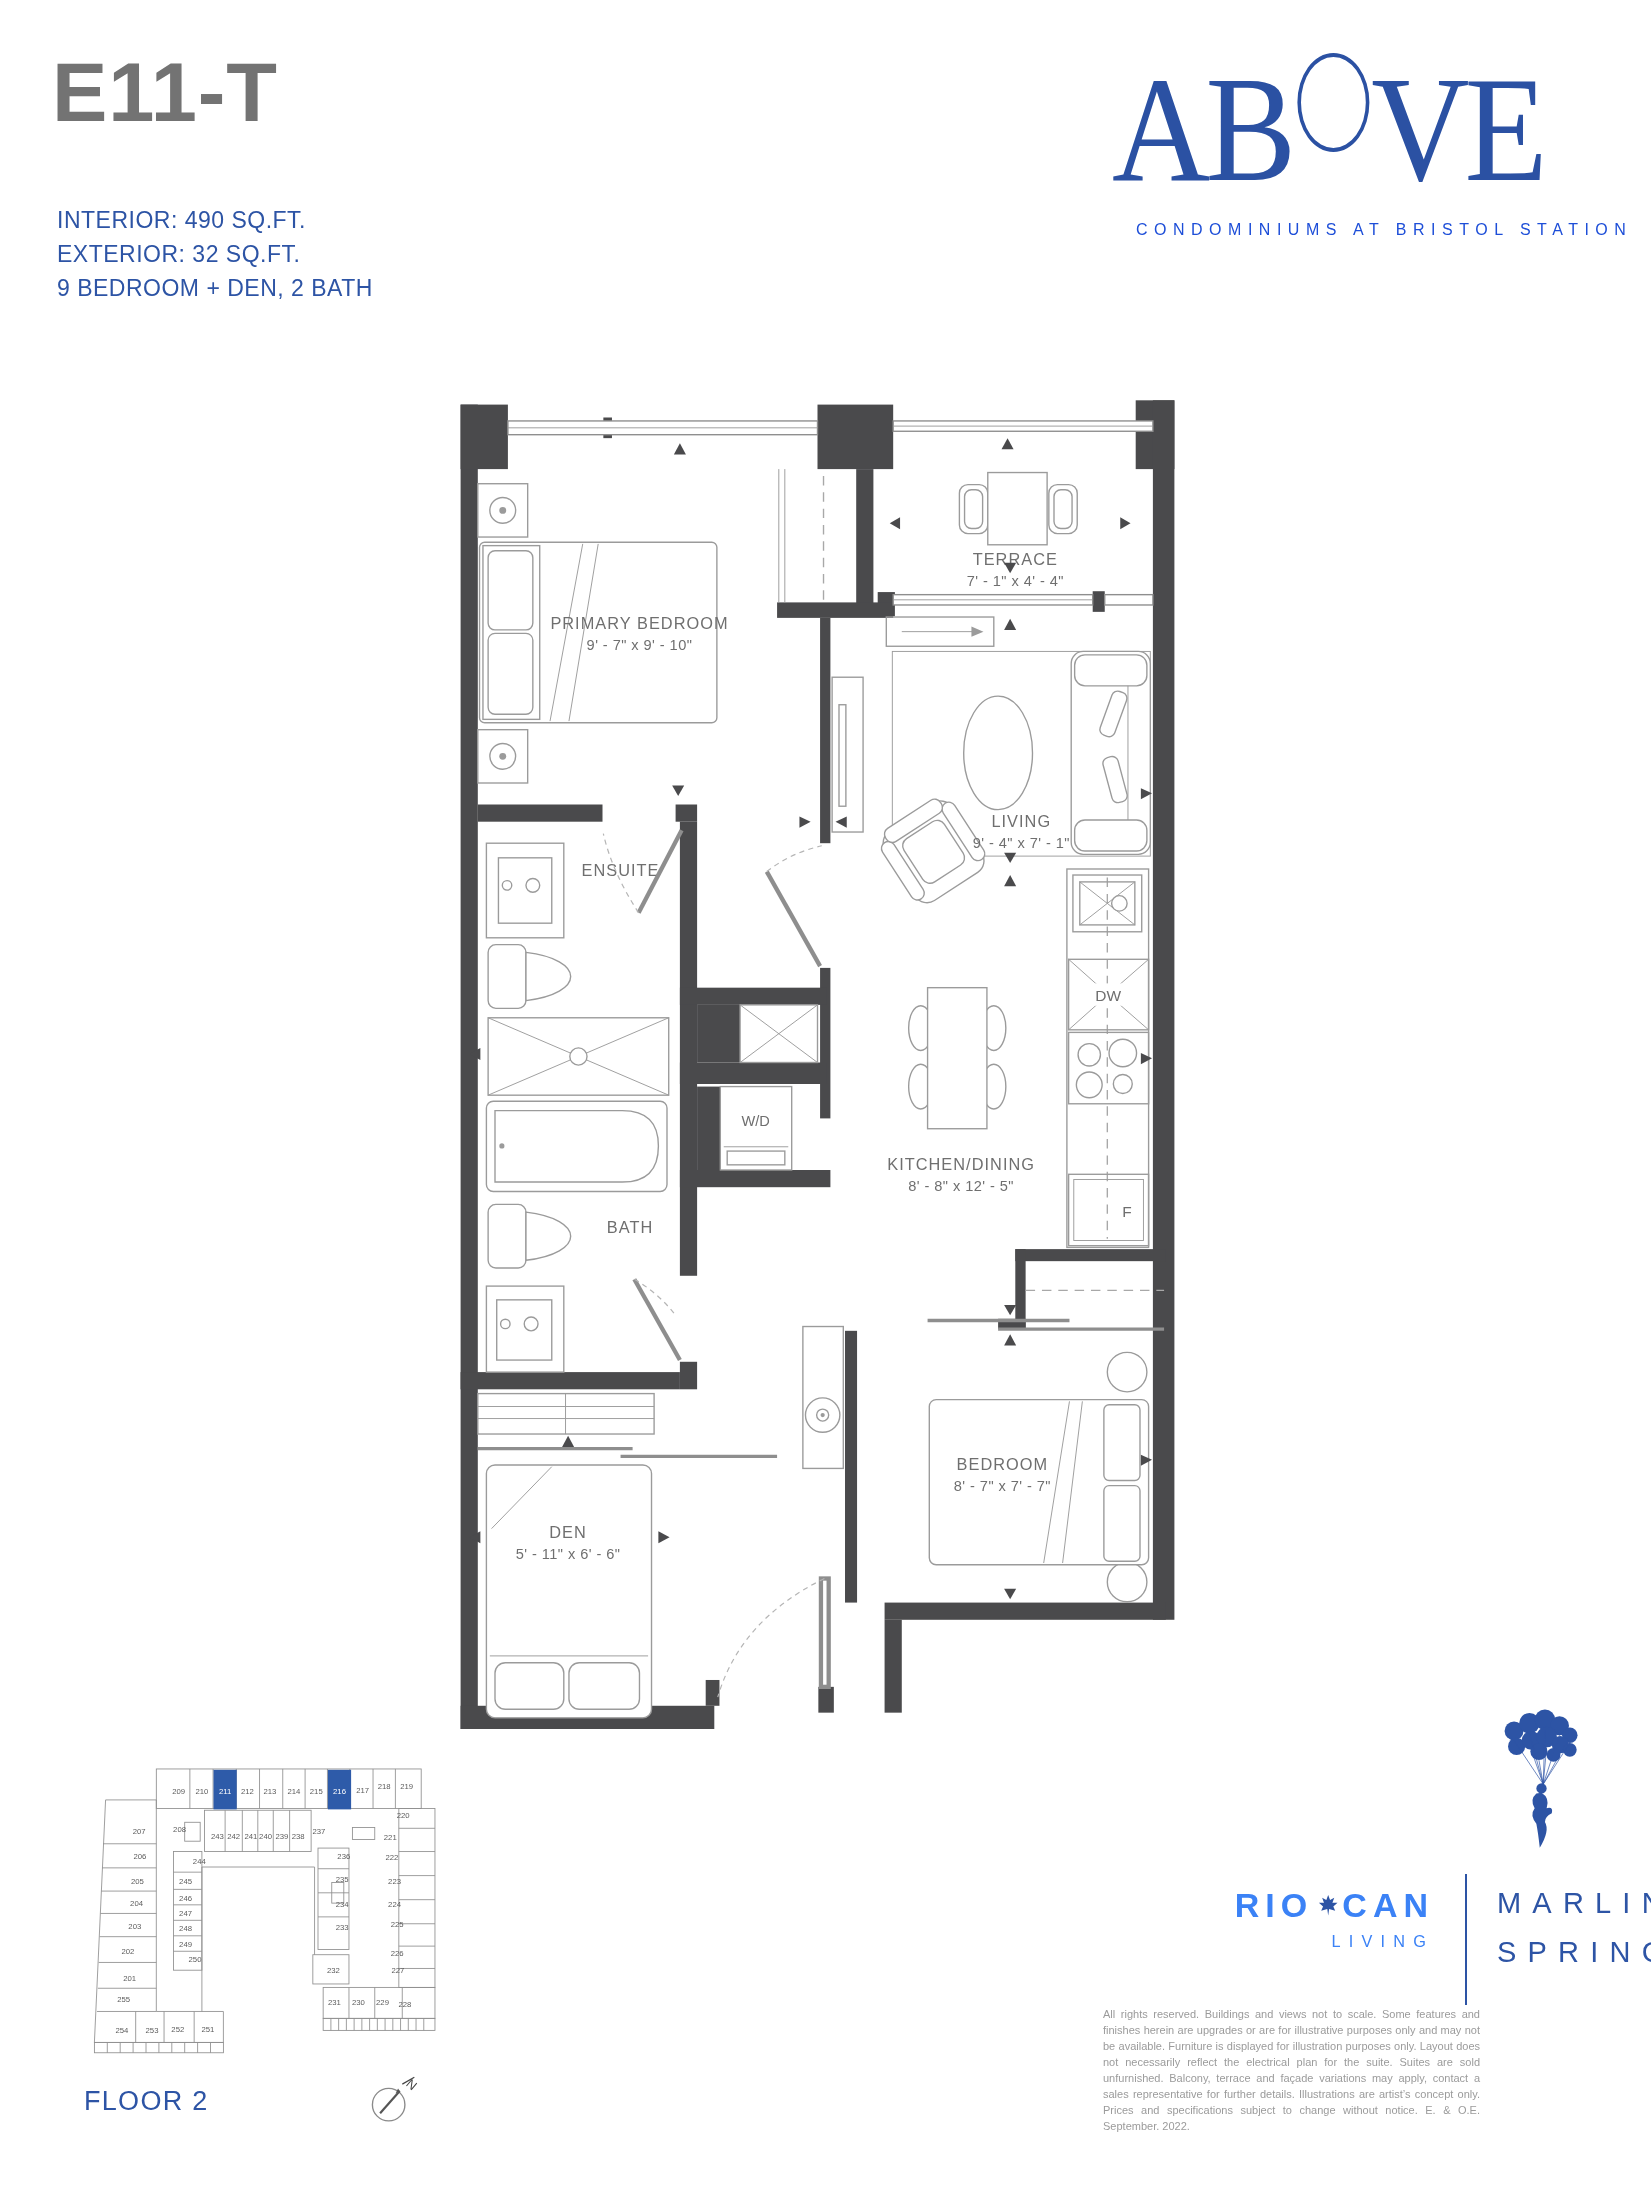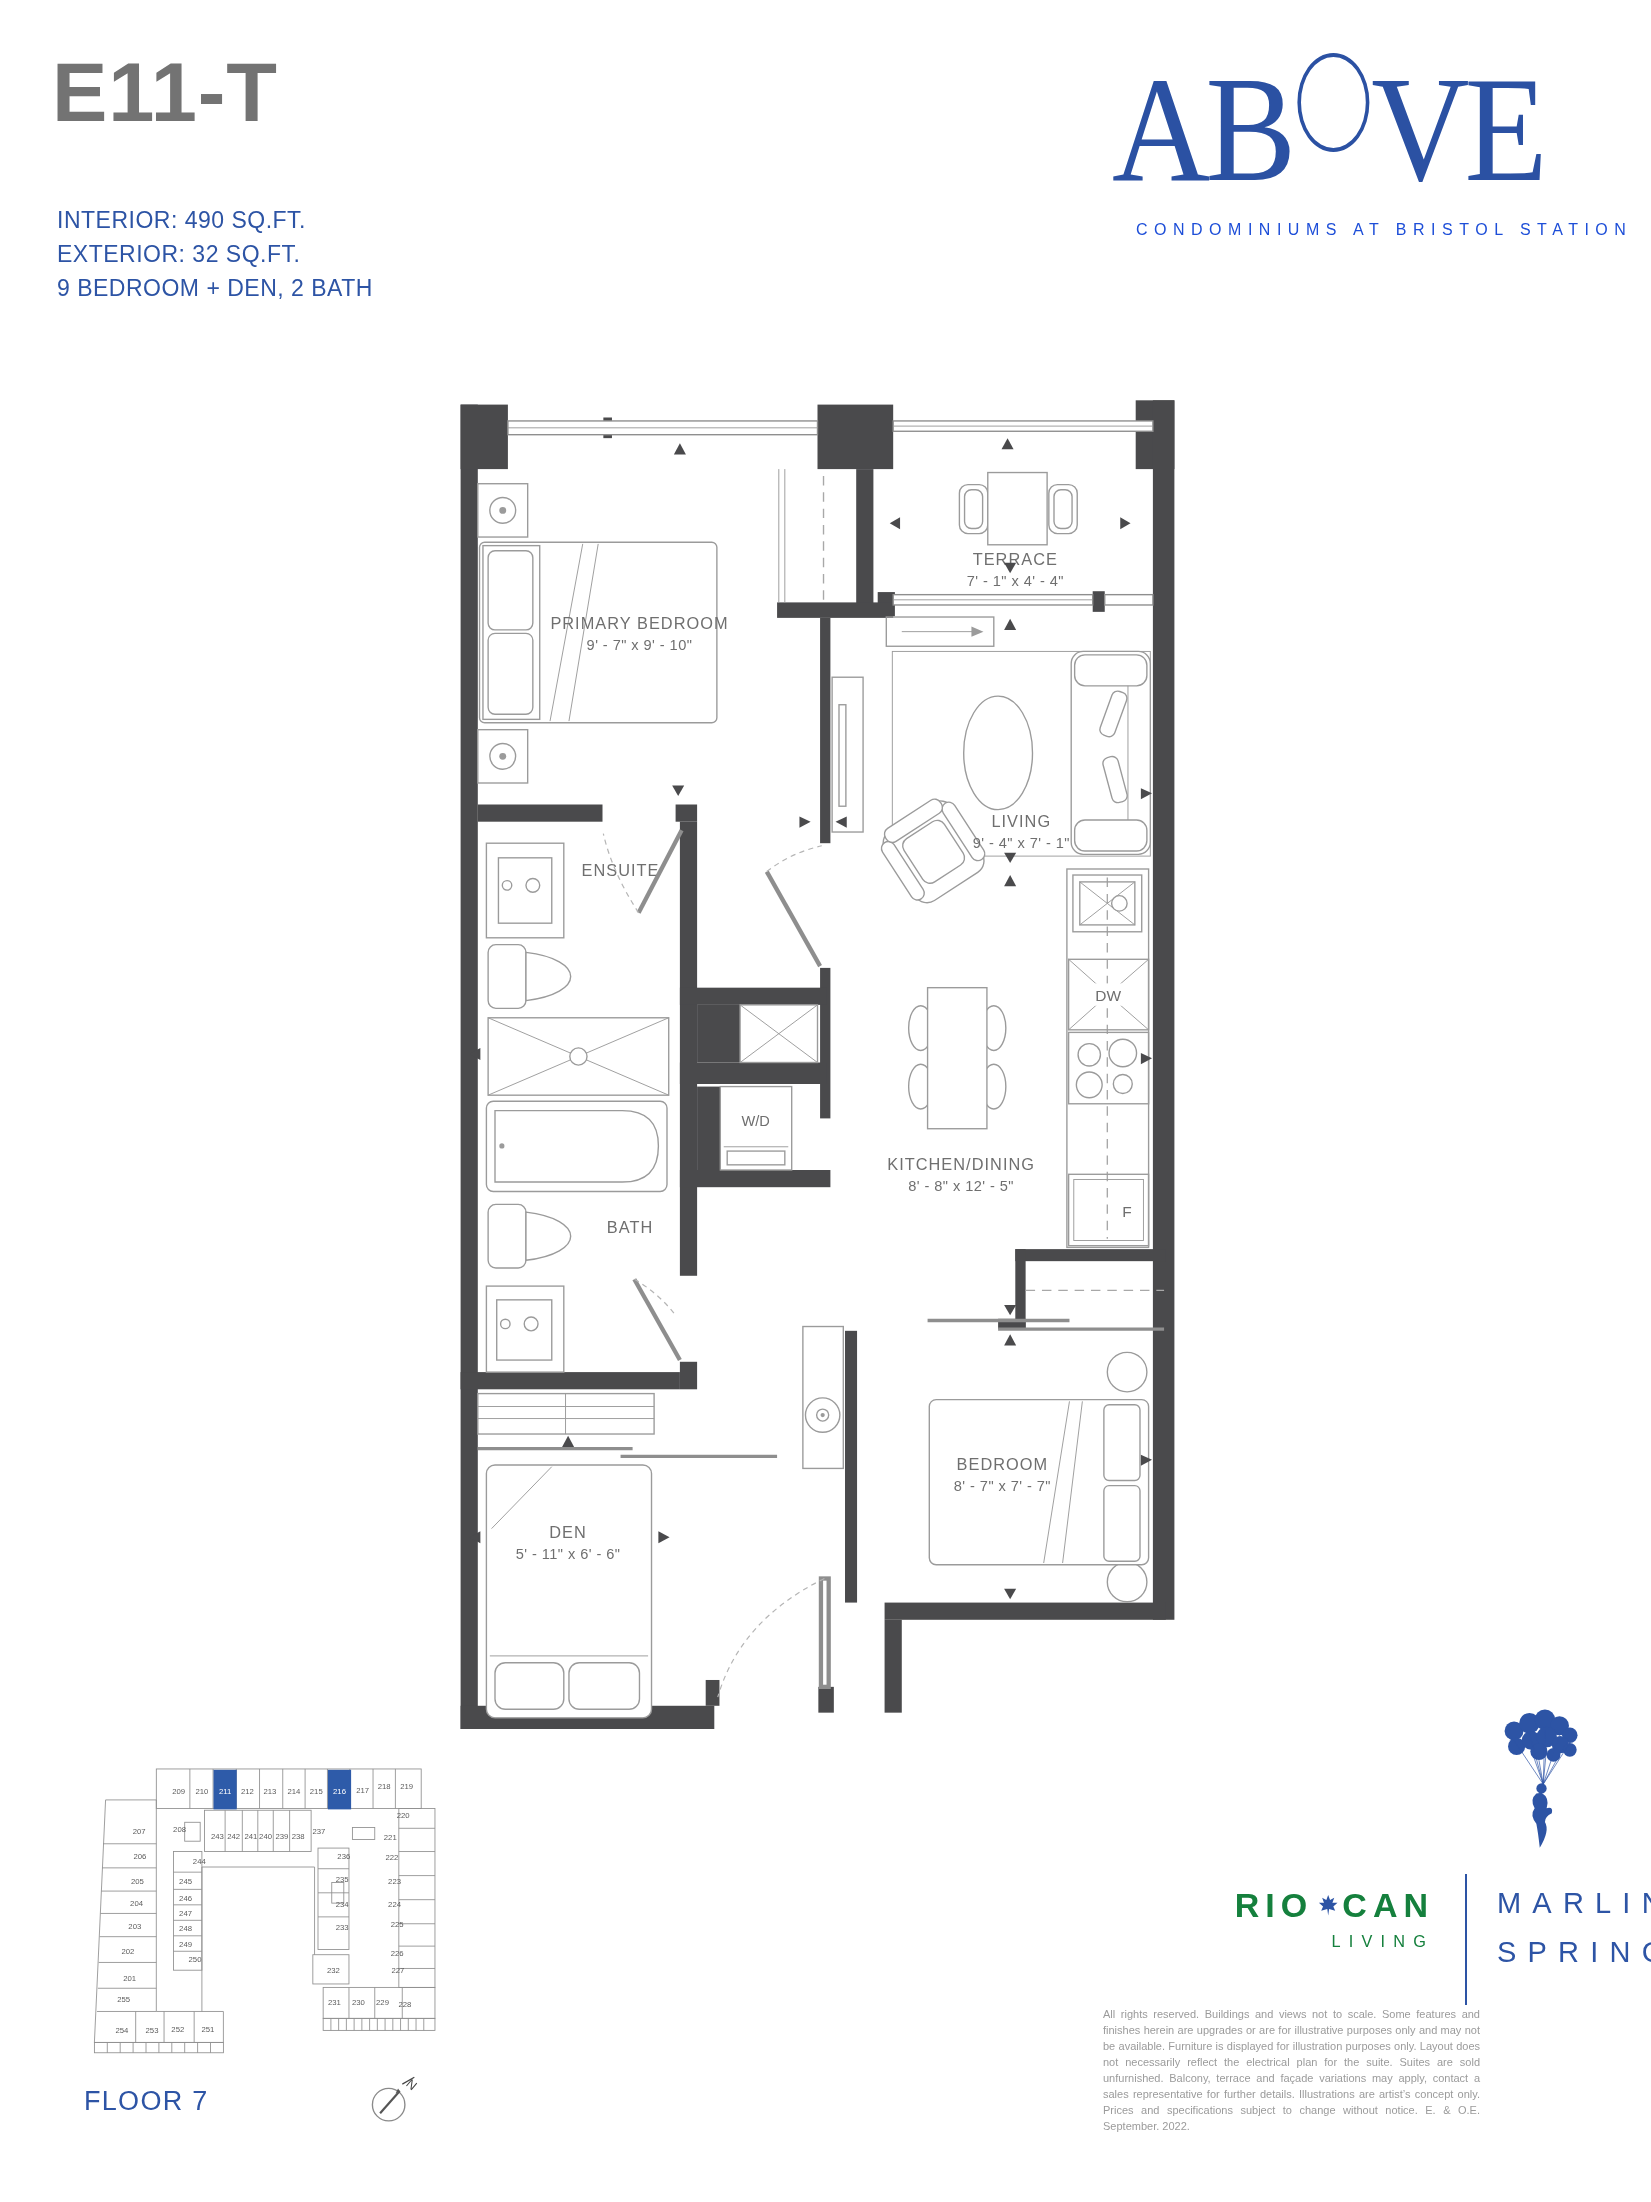--- a/index.html
+++ b/index.html
@@ -26,21 +26,21 @@
   .door{stroke:#8e8e8e;stroke-width:5;fill:none;}
   .slide{stroke:#8e8e8e;stroke-width:4;fill:none;}
   .win{stroke:#8e8e8e;stroke-width:1.6;fill:#fff;}
   .tri{fill:#4a4a4c;}
   
   .kp-line{stroke:#8f8f8f;stroke-width:1;fill:none;}
   .kp-num{fill:#5c5c5c;font-family:"Liberation Sans",sans-serif;font-size:9px;text-anchor:middle;}
   .kp-hl{fill:#ffffff;}
   #floor-label{left:84px;top:2086px;font-size:27px;color:#2d54a5;letter-spacing:1.3px;}
   
-  #riocan{left:1172px;top:1886px;width:262px;text-align:right;color:#15803d;}
+  #riocan{left:1172px;top:1886px;width:262px;text-align:right;color:#3b82f6;}
   #riocan .rc-main{font-size:34px;font-weight:bold;letter-spacing:6px;display:flex;align-items:center;justify-content:flex-end;gap:3.4px;}
   #riocan .rc-sub{font-size:16.3px;letter-spacing:8.2px;margin-top:6.9px;}
   #logo-divider{left:1465px;top:1874px;width:1.7px;height:131px;background:#2d54a5;}
   #marlin{left:1497px;top:1879px;color:#2d54a5;font-size:29px;letter-spacing:11.2px;line-height:49px;white-space:nowrap;}
   #legal{left:1103px;top:2006px;width:377px;font-size:11px;line-height:16px;color:#9b9b9b;text-align:justify;}
 </style>
 </head>
 <body>
 
 <div class="abs" id="unit-code">E11-T</div>
@@ -449,21 +449,21 @@
       <text x="79" y="231" class="kp-num">202</text>
       <text x="81" y="263" class="kp-num">201</text>
       <text x="74" y="287" class="kp-num">255</text>
       <text x="72" y="323" class="kp-num">254</text>
       <text x="107" y="323" class="kp-num">253</text>
       <text x="137" y="322" class="kp-num">252</text>
       <text x="172" y="322" class="kp-num">251</text>
     </g>
 </svg>
 
-<div class="abs" id="floor-label">FLOOR 7</div>
+<div class="abs" id="floor-label">FLOOR 2</div>
 <svg class="abs" style="left:361px;top:2067px" width="69" height="65" viewBox="0 0 80 76">
   <circle cx="32" cy="44" r="19" fill="none" stroke="#8a8a8a" stroke-width="1.6"></circle>
   <line x1="22" y1="54" x2="45" y2="28" stroke="#555" stroke-width="2.5"></line>
   <polygon points="45,28 40,31 43,25" fill="#555"></polygon>
   <text x="54" y="22" font-size="15" fill="#444" font-family="Liberation Sans, sans-serif" transform="rotate(40 54 18)">N</text>
   <line x1="48" y1="20" x2="62" y2="12" stroke="#444" stroke-width="1.4"></line>
 </svg>
 
 <svg class="abs" style="left:1490px;top:1705px" width="103" height="148" viewBox="0 0 120 172">
   <g fill="#2d54a5">

